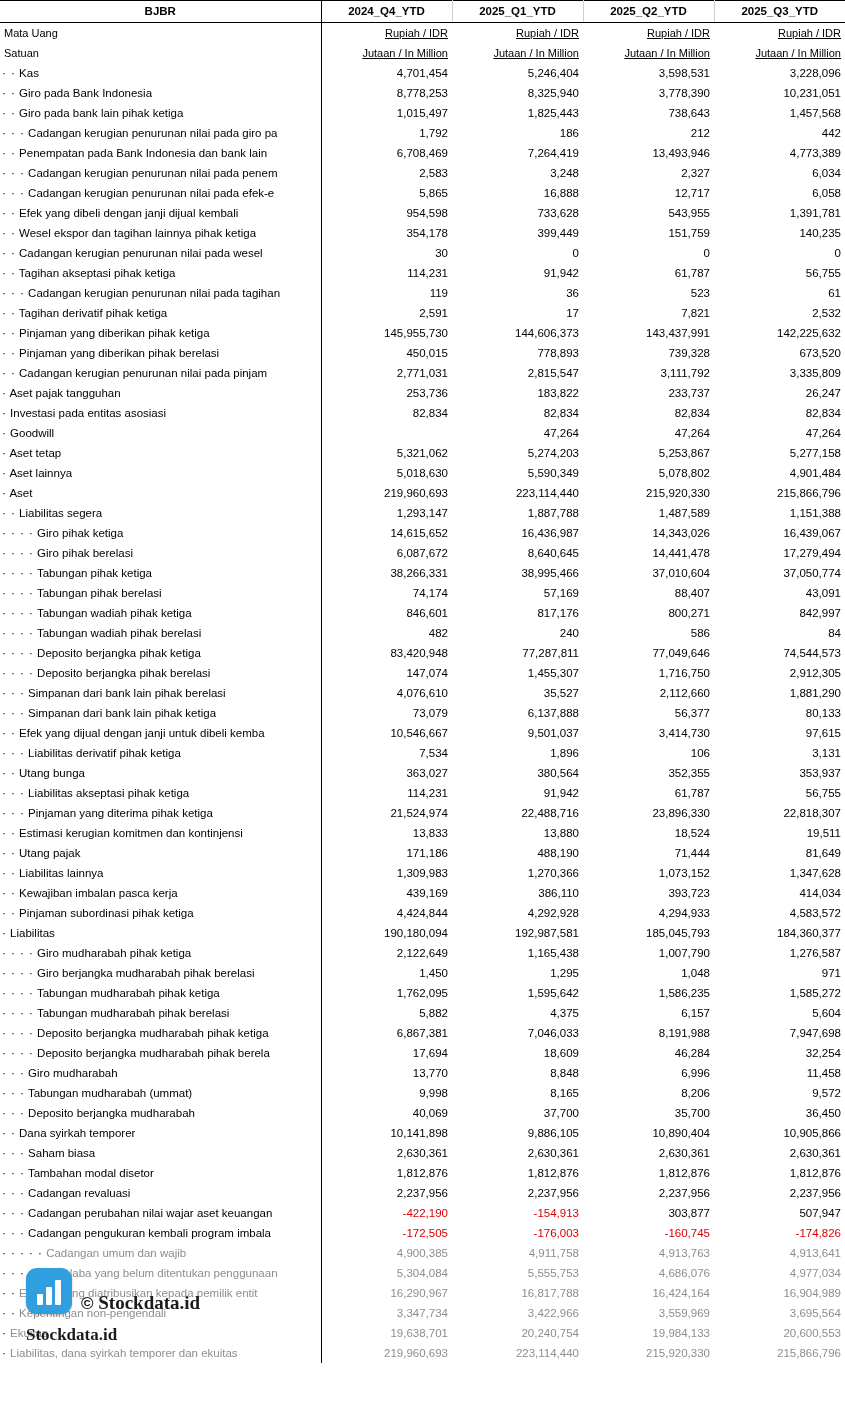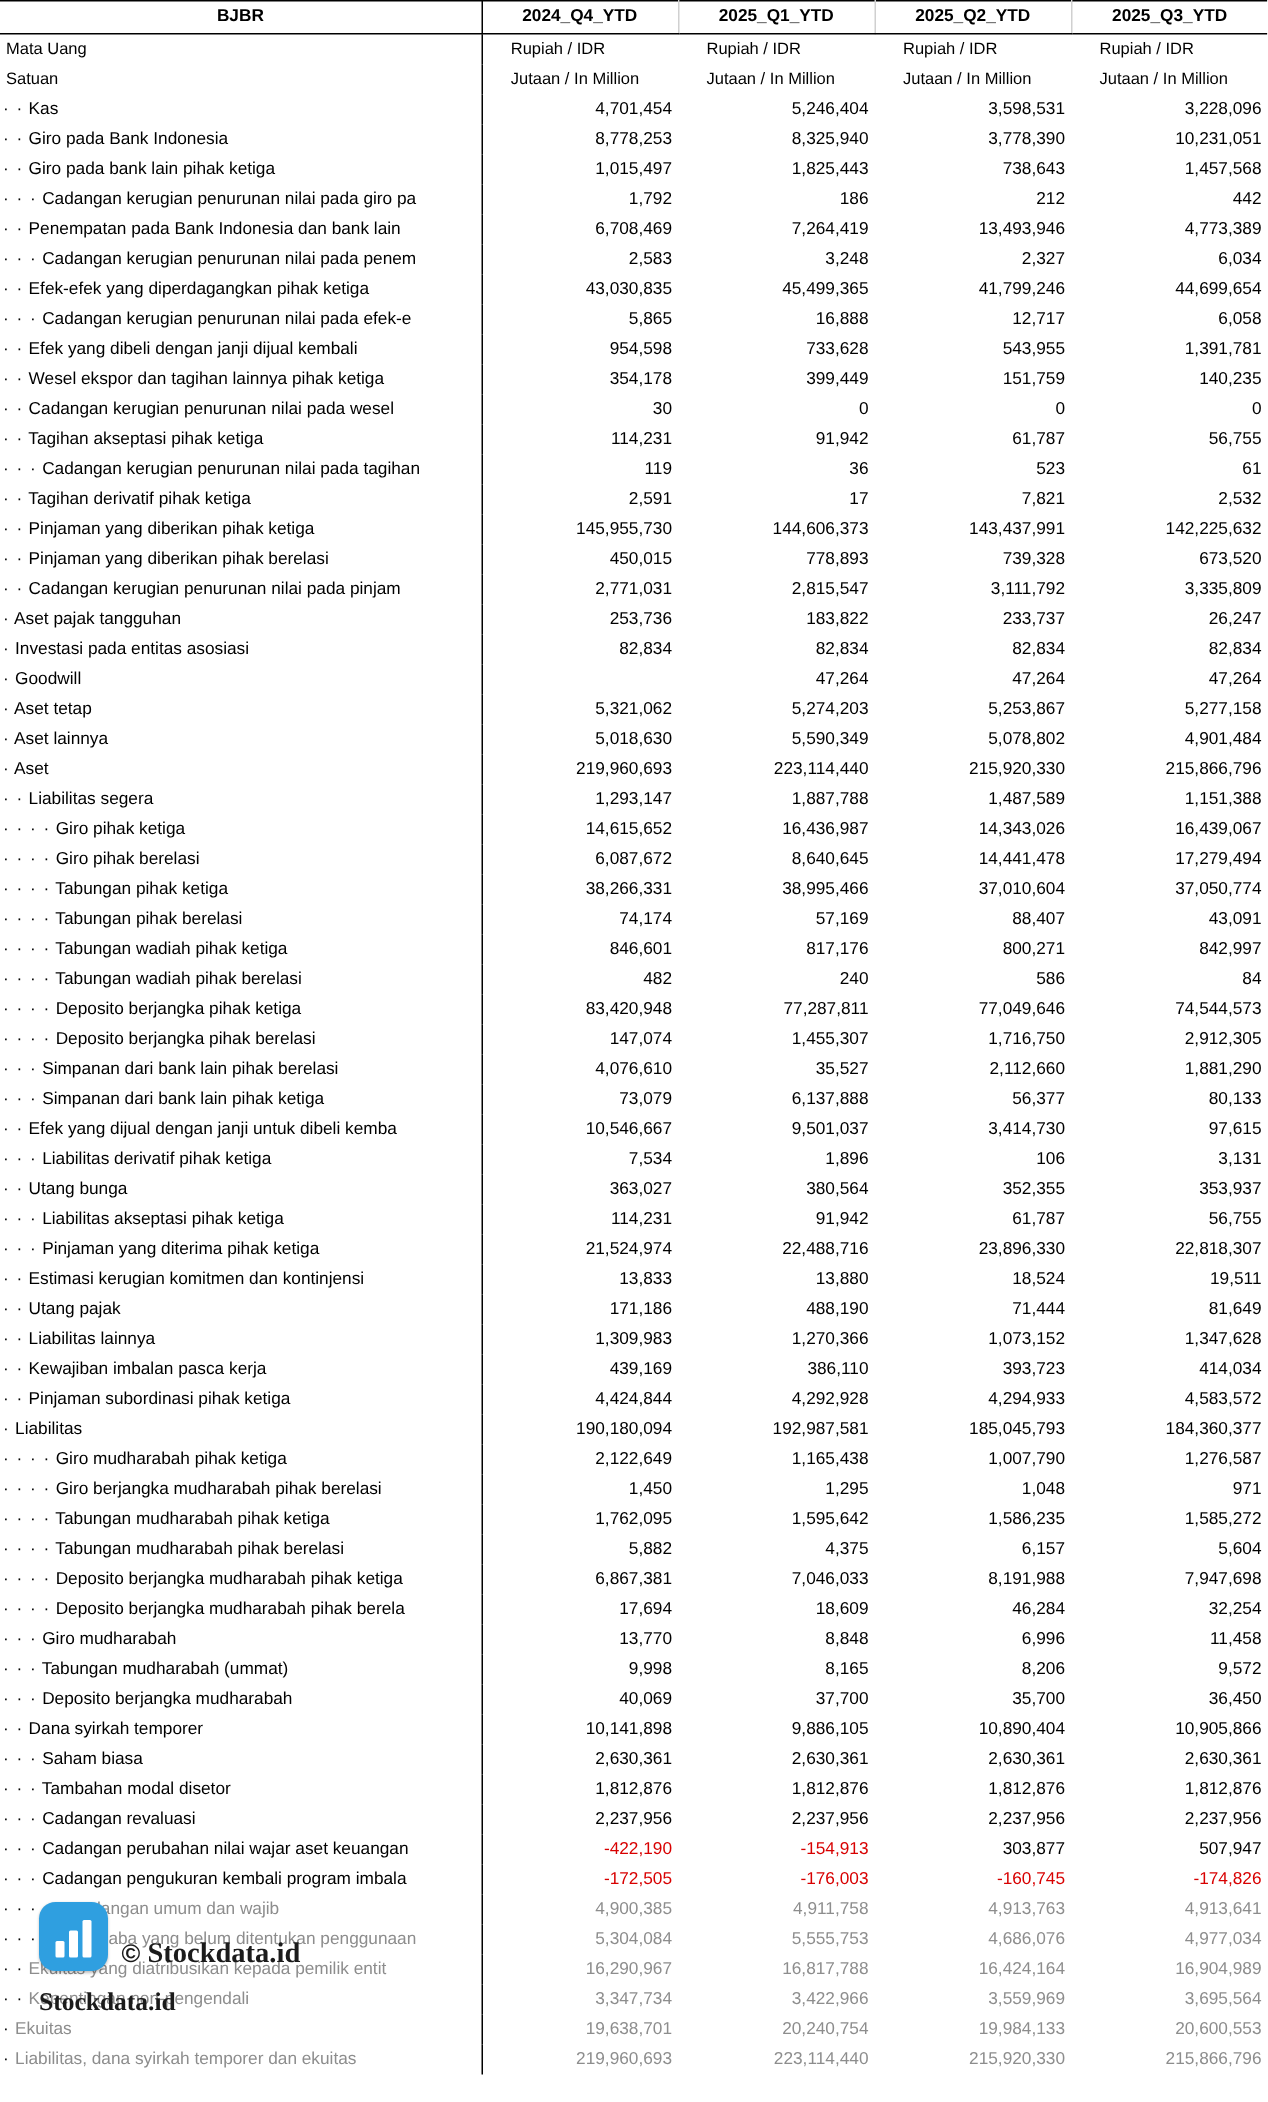--- a/index.html
+++ b/index.html
@@ -53,21 +53,21 @@
   }
   tr.hdr th.last { border-right: none; }
 
   tr.sub td {
     border-bottom: none;
     text-align: left;
     font-size: 11px;
     color: #000;
   }
   tr.sub td.lbl { text-align: left; }
-  tr.sub td.val { text-align: left; padding-left: 19px; }
+  tr.sub td.val { text-align: right; padding-left: 19px; text-decoration: underline; }
   tr.sub td.sep { border-right: 1px solid #000; }
 
   tr.data td { text-align: right; font-size: 11.5px; }
   tr.data td.lbl {
     text-align: left;
     border-right: 1px solid #000;
     padding-left: 2px;
   }
   tr.data td.neg { color: #d80000; }
 
@@ -190,27 +190,20 @@
           <td class="">4,773,389</td>
         </tr>
         <tr class="data">
           <td class="lbl"><span class="dots">· · ·</span> <span>Cadangan kerugian penurunan nilai pada penem</span></td>
           <td class="">2,583</td>
           <td class="">3,248</td>
           <td class="">2,327</td>
           <td class="">6,034</td>
         </tr>
         <tr class="data">
-          <td class="lbl"><span class="dots">· ·</span> <span>Efek-efek yang diperdagangkan pihak ketiga</span></td>
-          <td class="">43,030,835</td>
-          <td class="">45,499,365</td>
-          <td class="">41,799,246</td>
-          <td class="">44,699,654</td>
-        </tr>
-        <tr class="data">
           <td class="lbl"><span class="dots">· · ·</span> <span>Cadangan kerugian penurunan nilai pada efek-e</span></td>
           <td class="">5,865</td>
           <td class="">16,888</td>
           <td class="">12,717</td>
           <td class="">6,058</td>
         </tr>
         <tr class="data">
           <td class="lbl"><span class="dots">· ·</span> <span>Efek yang dibeli dengan janji dijual kembali</span></td>
           <td class="">954,598</td>
           <td class="">733,628</td>

